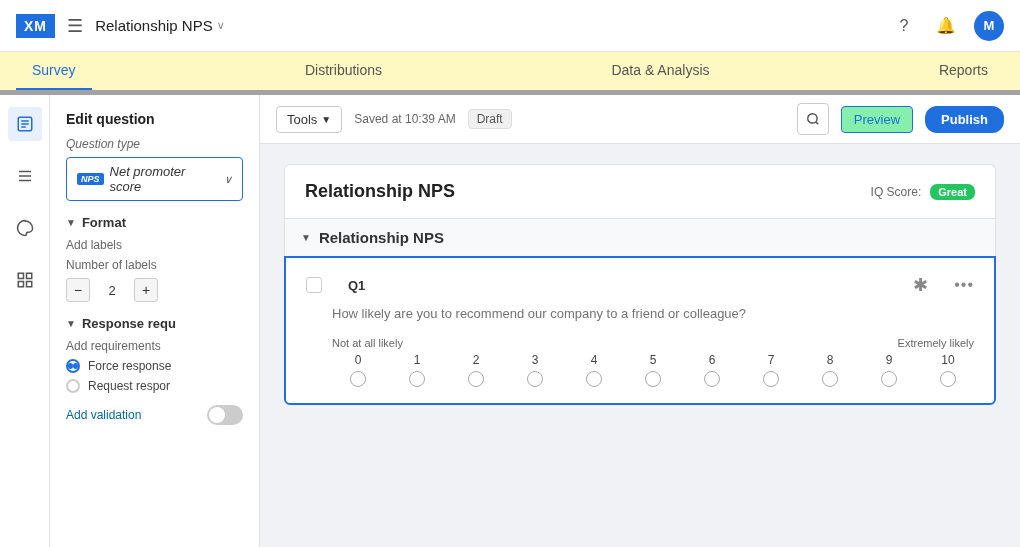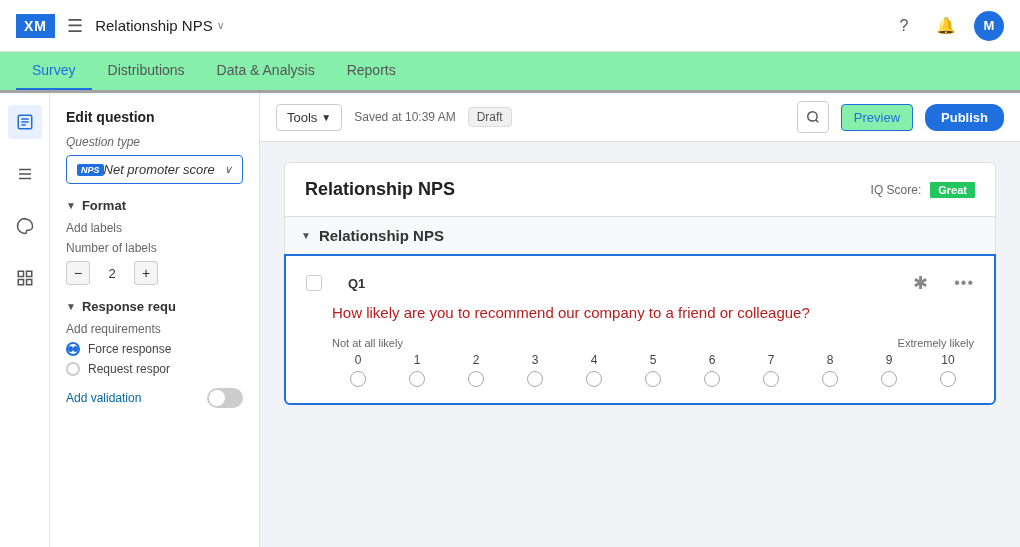--- a/index.html
+++ b/index.html
@@ -10,39 +10,39 @@
     .xm-logo { background: #1f6fde; color: #fff; font-weight: 700; font-size: 14px; padding: 4px 8px; border-radius: 0; letter-spacing: 1px; }
     .hamburger { font-size: 18px; cursor: pointer; color: #555; }
     .project-title { font-size: 15px; font-weight: 500; color: #222; display: flex; align-items: center; gap: 4px; }
     .project-title .chevron { font-size: 11px; color: #888; }
     .nav-spacer { flex: 1; }
     .nav-icons { display: flex; align-items: center; gap: 14px; }
     .nav-icon { width: 28px; height: 28px; display: flex; align-items: center; justify-content: center; font-size: 16px; color: #555; cursor: pointer; border-radius: 50%; }
     .nav-avatar { width: 30px; height: 30px; background: #1f6fde; color: #fff; border-radius: 50%; display: flex; align-items: center; justify-content: center; font-size: 13px; font-weight: 600; cursor: pointer; }
 
     
-    .tab-bar { display: flex; background: #86efac; border-bottom: 3px solid #a3a3a3; padding: 0 16px; }
+    .tab-bar { display: flex; background: #fef9c3; border-bottom: 5px solid #a3a3a3; padding: 0 16px; justify-content: space-between; }
     .tab { padding: 10px 16px; font-size: 14px; color: #555; cursor: pointer; border-bottom: 2px solid transparent; }
     .tab.active { color: #1f6fde; border-bottom: 2px solid #1f6fde; font-weight: 500; }
 
     
     .main { display: flex; height: calc(547px - 52px - 40px); }
 
     
     .left-icons { width: 50px; background: #fff; border-right: 1px solid #e0e0e0; display: flex; flex-direction: column; align-items: center; padding-top: 12px; gap: 18px; }
     .left-icon { width: 34px; height: 34px; display: flex; align-items: center; justify-content: center; color: #555; font-size: 16px; cursor: pointer; border-radius: 4px; }
     .left-icon.active { background: #e8f0fe; color: #1f6fde; }
 
     
     .side-panel { width: 210px; background: #fff; border-right: 1px solid #e0e0e0; padding: 16px; overflow-y: auto; }
     .side-panel-title { font-size: 14px; font-weight: 600; color: #222; margin-bottom: 10px; }
     .side-panel-label { font-size: 12px; color: #666; margin-bottom: 6px; font-weight: 500; }
 
     
-    .question-type-dropdown { display: flex; align-items: center; border: 1.5px solid #1f6fde; border-radius: 4px; padding: 6px 10px; cursor: pointer; }
+    .question-type-dropdown { display: flex; align-items: center; border: 1.5px solid #1f6fde; border-radius: 4px; padding: 6px 10px; gap: 6px; cursor: pointer; }
     .nps-badge { background: #1f6fde; color: #fff; font-size: 9px; font-weight: 700; padding: 1px 4px; border-radius: 2px; }
     .dropdown-label { font-size: 13px; flex: 1; }
     .dropdown-chevron { color: #555; font-size: 11px; }
 
     
     .section-header { display: flex; align-items: center; gap: 6px; margin-top: 14px; margin-bottom: 8px; cursor: pointer; }
     .section-header-arrow { font-size: 10px; color: #555; }
     .section-header-label { font-size: 13px; font-weight: 600; color: #333; }
 
     
@@ -75,36 +75,36 @@
     .search-btn { width: 32px; height: 32px; border: 1px solid #ccc; border-radius: 4px; background: #fff; display: flex; align-items: center; justify-content: center; cursor: pointer; font-size: 14px; color: #555; }
     .preview-btn { border: 1.5px solid #1f6fde; background: #86efac; color: #1f6fde; border-radius: 4px; padding: 5px 12px; font-size: 13px; font-weight: 500; cursor: pointer; }
     .publish-btn { background: #1f6fde; color: #fff; border: none; border-radius: 12px; padding: 6px 16px; font-size: 13px; font-weight: 600; cursor: pointer; }
 
     
     .survey-body { flex: 1; padding: 20px 24px; overflow-y: auto; }
 
     
     .survey-title-row { background: #fff; border-radius: 6px 6px 0 0; padding: 16px 20px; display: flex; align-items: center; justify-content: space-between; border: 1px solid #e0e0e0; border-bottom: none; }
     .survey-title-text { font-size: 18px; font-weight: 600; color: #222; }
-    .iq-badge { background: #22c55e; color: #fff; font-size: 11px; font-weight: 600; padding: 2px 8px; border-radius: 1px; }
+    .iq-badge { background: #22c55e; color: #fff; font-size: 11px; font-weight: 600; padding: 2px 8px; border-radius: 7px; }
     .iq-label { font-size: 12px; color: #666; margin-right: 4px; }
 
     
     .question-section-header { display: flex; align-items: center; gap: 8px; background: #f8f9fa; border: 1px solid #e0e0e0; border-bottom: none; padding: 10px 16px; }
     .section-arrow { font-size: 10px; color: #555; }
     .section-title { font-size: 15px; font-weight: 600; color: #333; }
 
     
     .question-card { background: #fff; border: 2px solid #1f6fde; border-radius: 0 0 6px 6px; padding: 16px 20px; }
     .question-card-header { display: flex; align-items: center; gap: 26px; margin-bottom: 10px; }
     .q-checkbox { width: 16px; height: 16px; border: 1.5px solid #ccc; border-radius: 3px; display: inline-block; }
     .q-number { font-size: 13px; font-weight: 600; color: #333; flex: 1; }
     .q-star { font-size: 18px; color: #888; cursor: pointer; }
     .q-dots { font-size: 16px; color: #888; cursor: pointer; letter-spacing: 1px; }
-    .question-text { font-size: 15px; color: #b91c1c; margin-bottom: 16px; margin-left: 26px; }
+    .question-text { font-size: 13px; color: #737373; margin-bottom: 16px; margin-left: 26px; }
     .nps-scale { margin-left: 26px; }
     .nps-labels { display: flex; justify-content: space-between; font-size: 11px; color: #666; margin-bottom: 4px; }
     .nps-numbers { display: flex; justify-content: space-between; font-size: 12px; color: #444; text-align: center; }
     .nps-num { width: 52px; text-align: center; }
     .nps-radios { display: flex; justify-content: space-between; margin-top: 4px; }
     .nps-radio { width: 52px; display: flex; justify-content: center; }
     .nps-radio-circle { width: 16px; height: 16px; border: 1.5px solid #aaa; border-radius: 50%; background: #fff; }
   </style>
 </head>
 <body>

